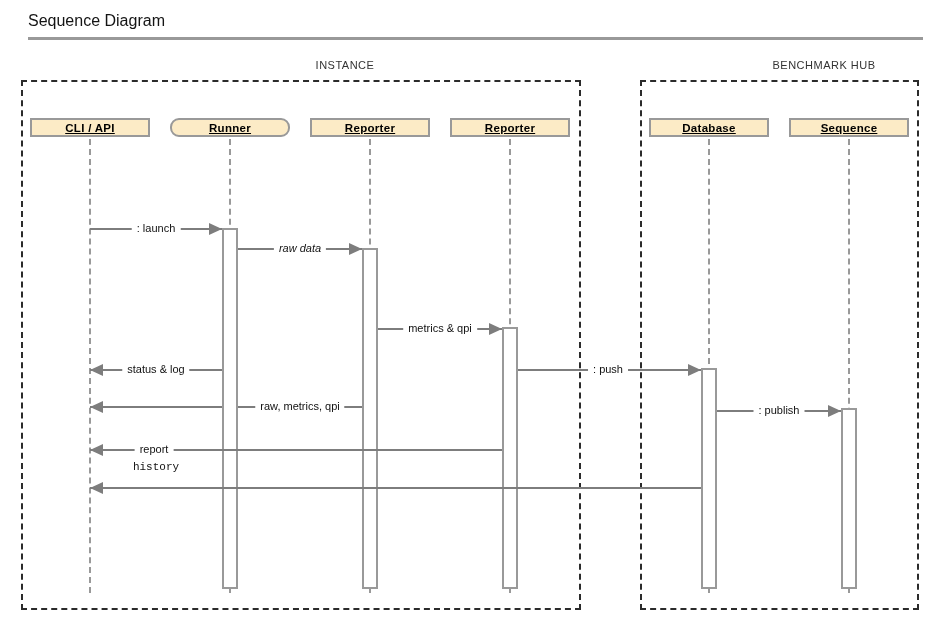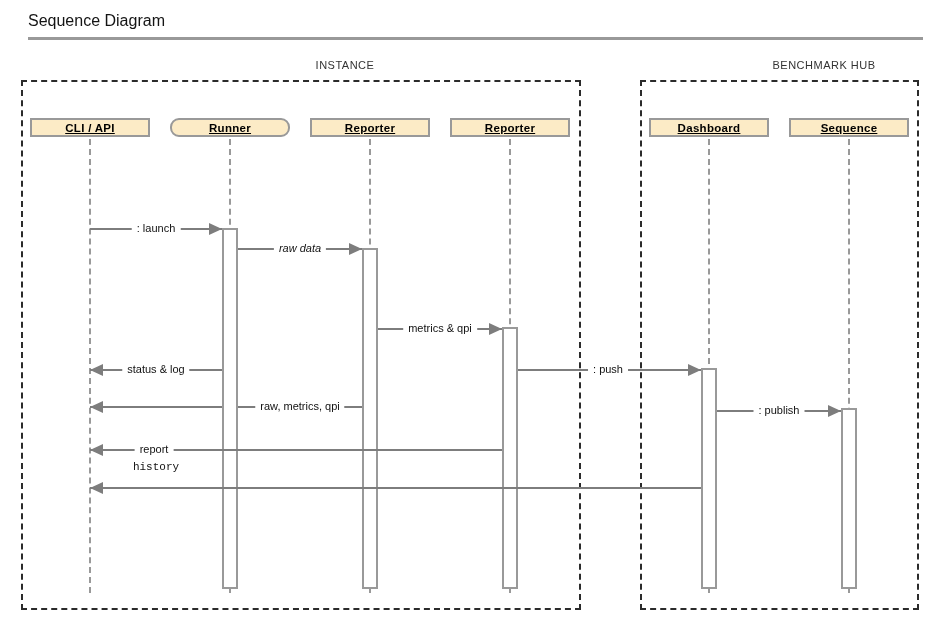--- a/index.html
+++ b/index.html
@@ -48,21 +48,21 @@
       <div class="lifeline" style="left: 229px; top: 139px; height: 454px;"></div>
       <div class="participant" style="left: 170px; top: 118px; border-radius: 9px;"><span>Runner</span></div>
       <div class="activation-bar" style="left: 222px; top: 228px; height: 361px;"></div>
       <div class="lifeline" style="left: 369px; top: 139px; height: 454px;"></div>
       <div class="participant" style="left: 310px; top: 118px;"><span>Reporter</span></div>
       <div class="activation-bar" style="left: 362px; top: 248px; height: 341px;"></div>
       <div class="lifeline" style="left: 509px; top: 139px; height: 454px;"></div>
       <div class="participant" style="left: 450px; top: 118px;"><span>Reporter</span></div>
       <div class="activation-bar" style="left: 502px; top: 327px; height: 262px;"></div>
       <div class="lifeline" style="left: 708px; top: 139px; height: 454px;"></div>
-      <div class="participant" style="left: 649px; top: 118px;"><span>Dashboard</span></div>
+      <div class="participant" style="left: 649px; top: 118px;"><span>Database</span></div>
       <div class="activation-bar" style="left: 701px; top: 368px; height: 221px;"></div>
       <div class="lifeline" style="left: 848px; top: 139px; height: 454px;"></div>
       <div class="participant" style="left: 789px; top: 118px;"><span>Sequence</span></div>
       <div class="activation-bar" style="left: 841px; top: 408px; height: 181px;"></div>
       <div class="msg-line" style="left: 90px; top: 228px; width: 132px; z-index: 4;"></div>
       <div class="arrowhead right" style="left: 209px; top: 223px; z-index: 4;"></div>
       <div class="msg-label" style="left: 156px; top: 221px;">: launch</div>
       <div class="msg-line" style="left: 238px; top: 248px; width: 124px; z-index: 4;"></div>
       <div class="arrowhead right" style="left: 349px; top: 243px; z-index: 4;"></div>
       <div class="msg-label" style="left: 300px; top: 241px; font-style: italic;">raw data</div>

